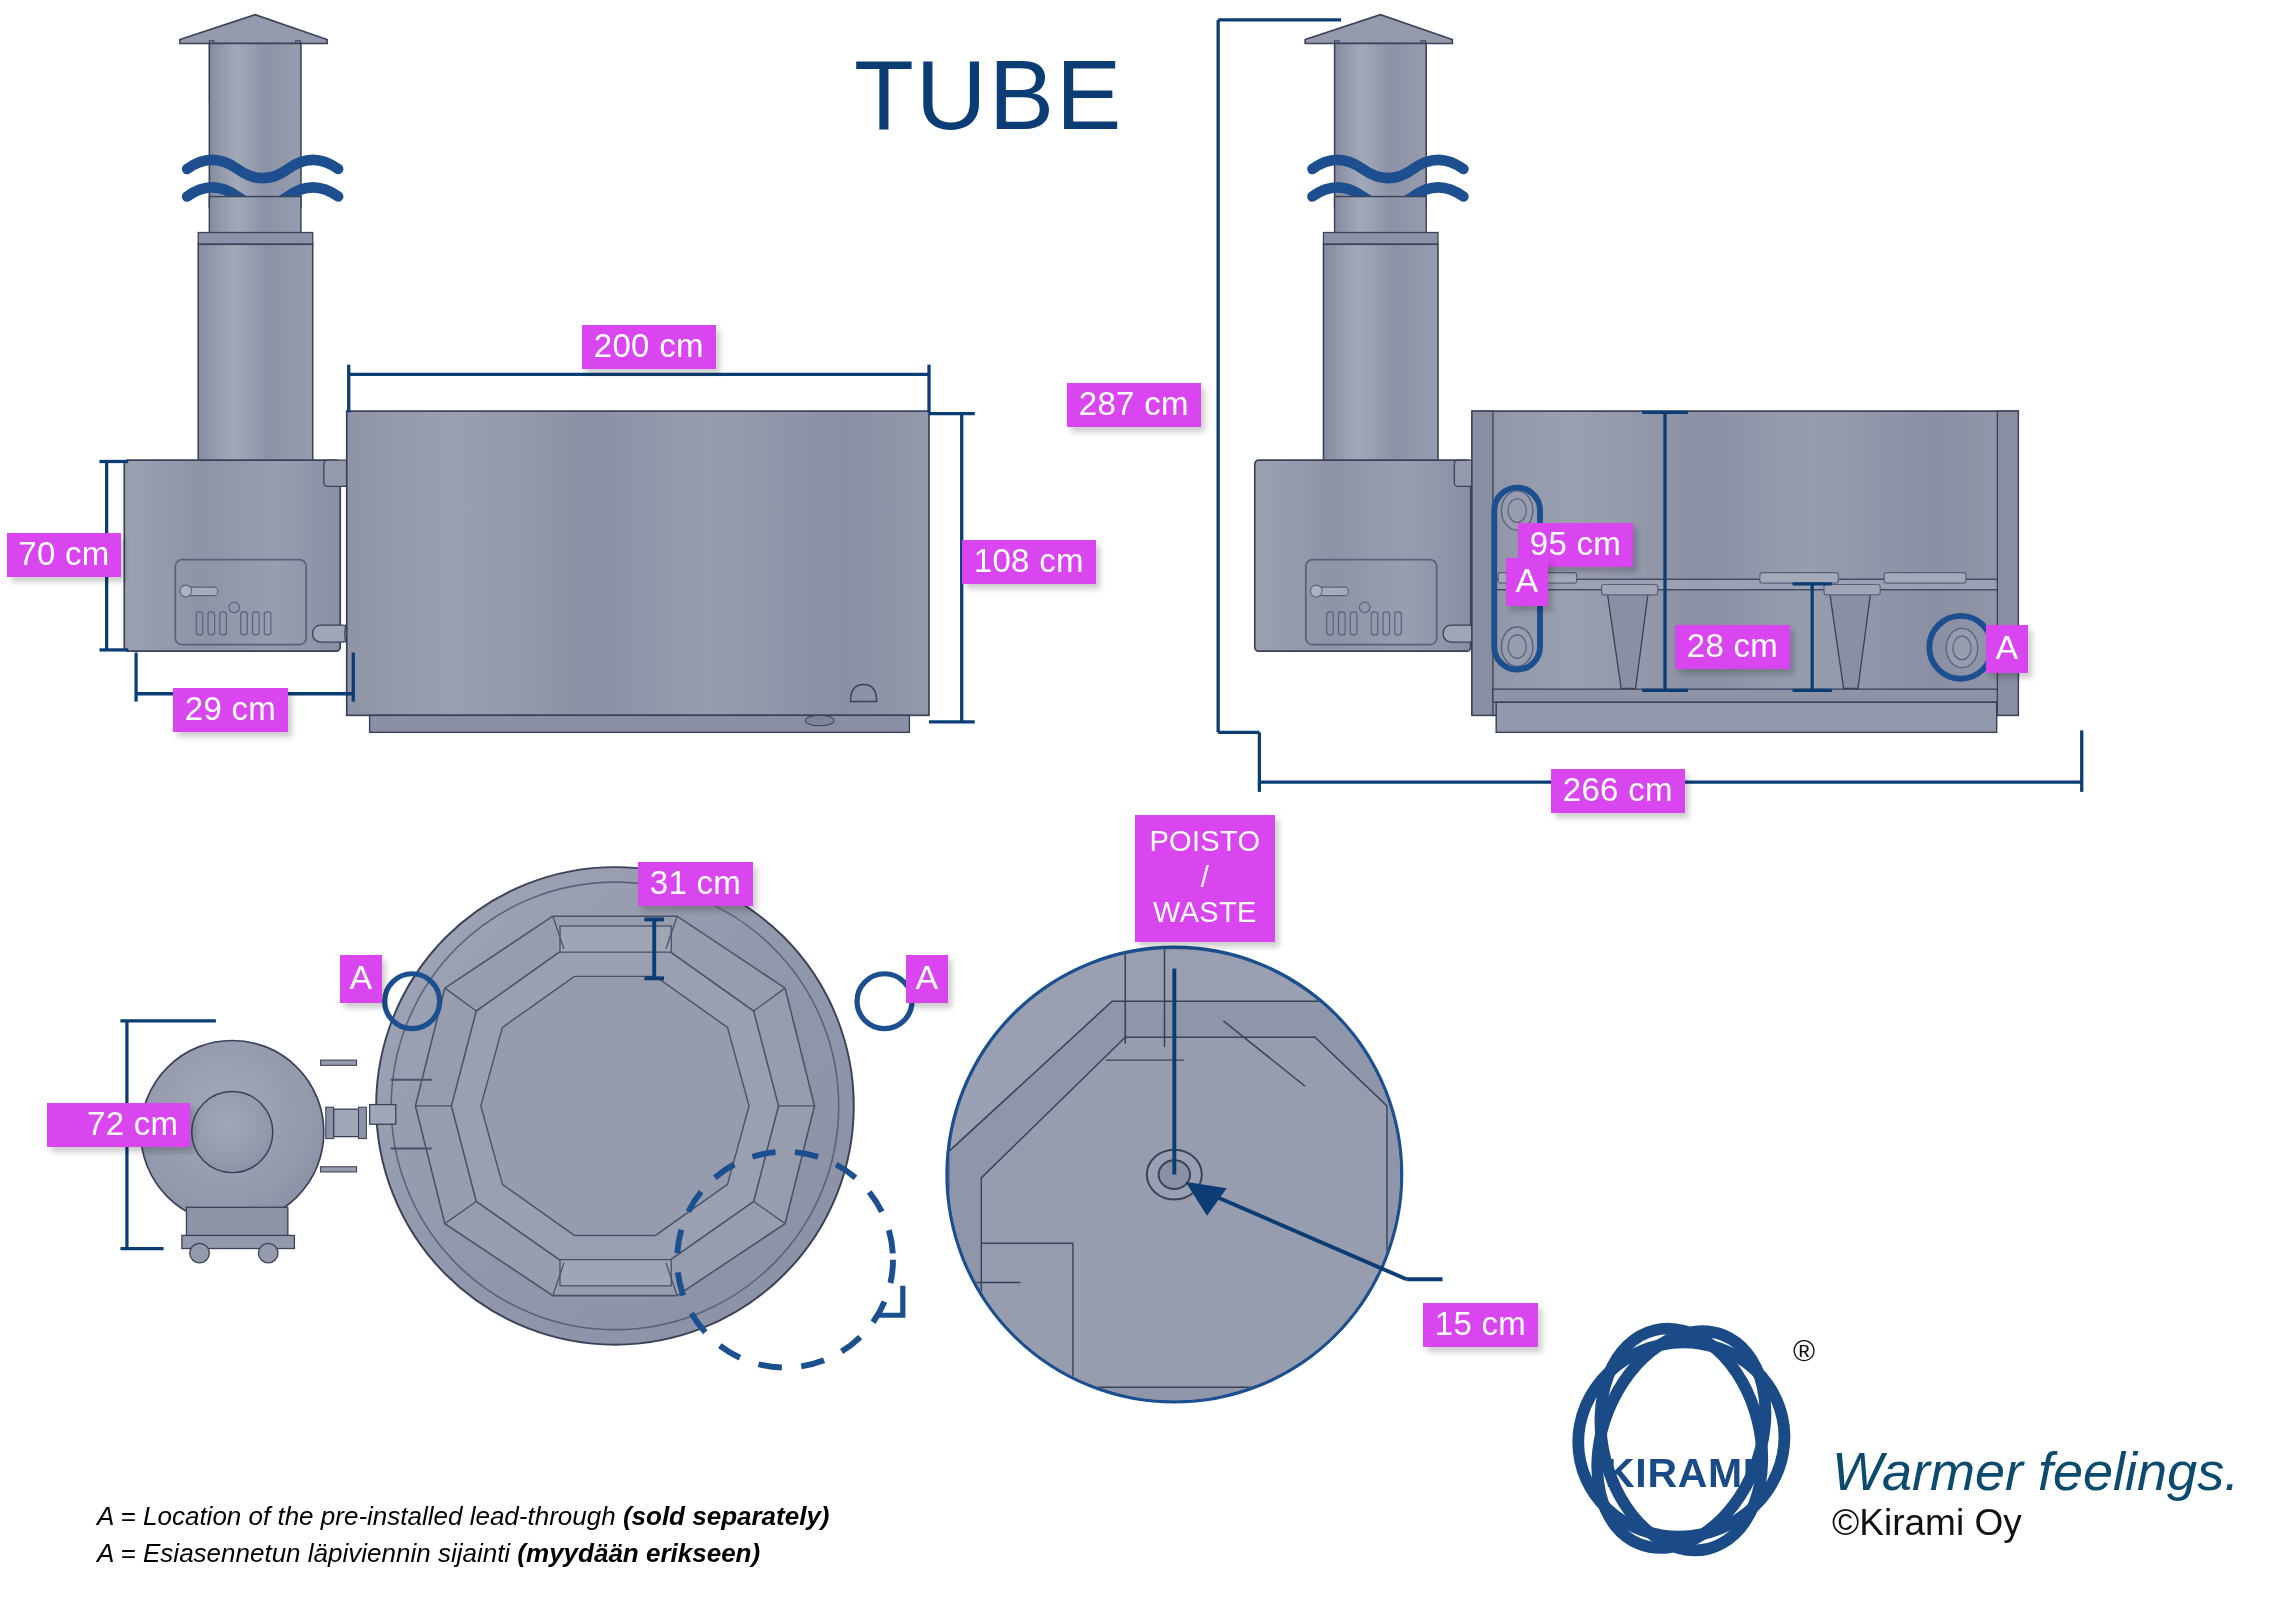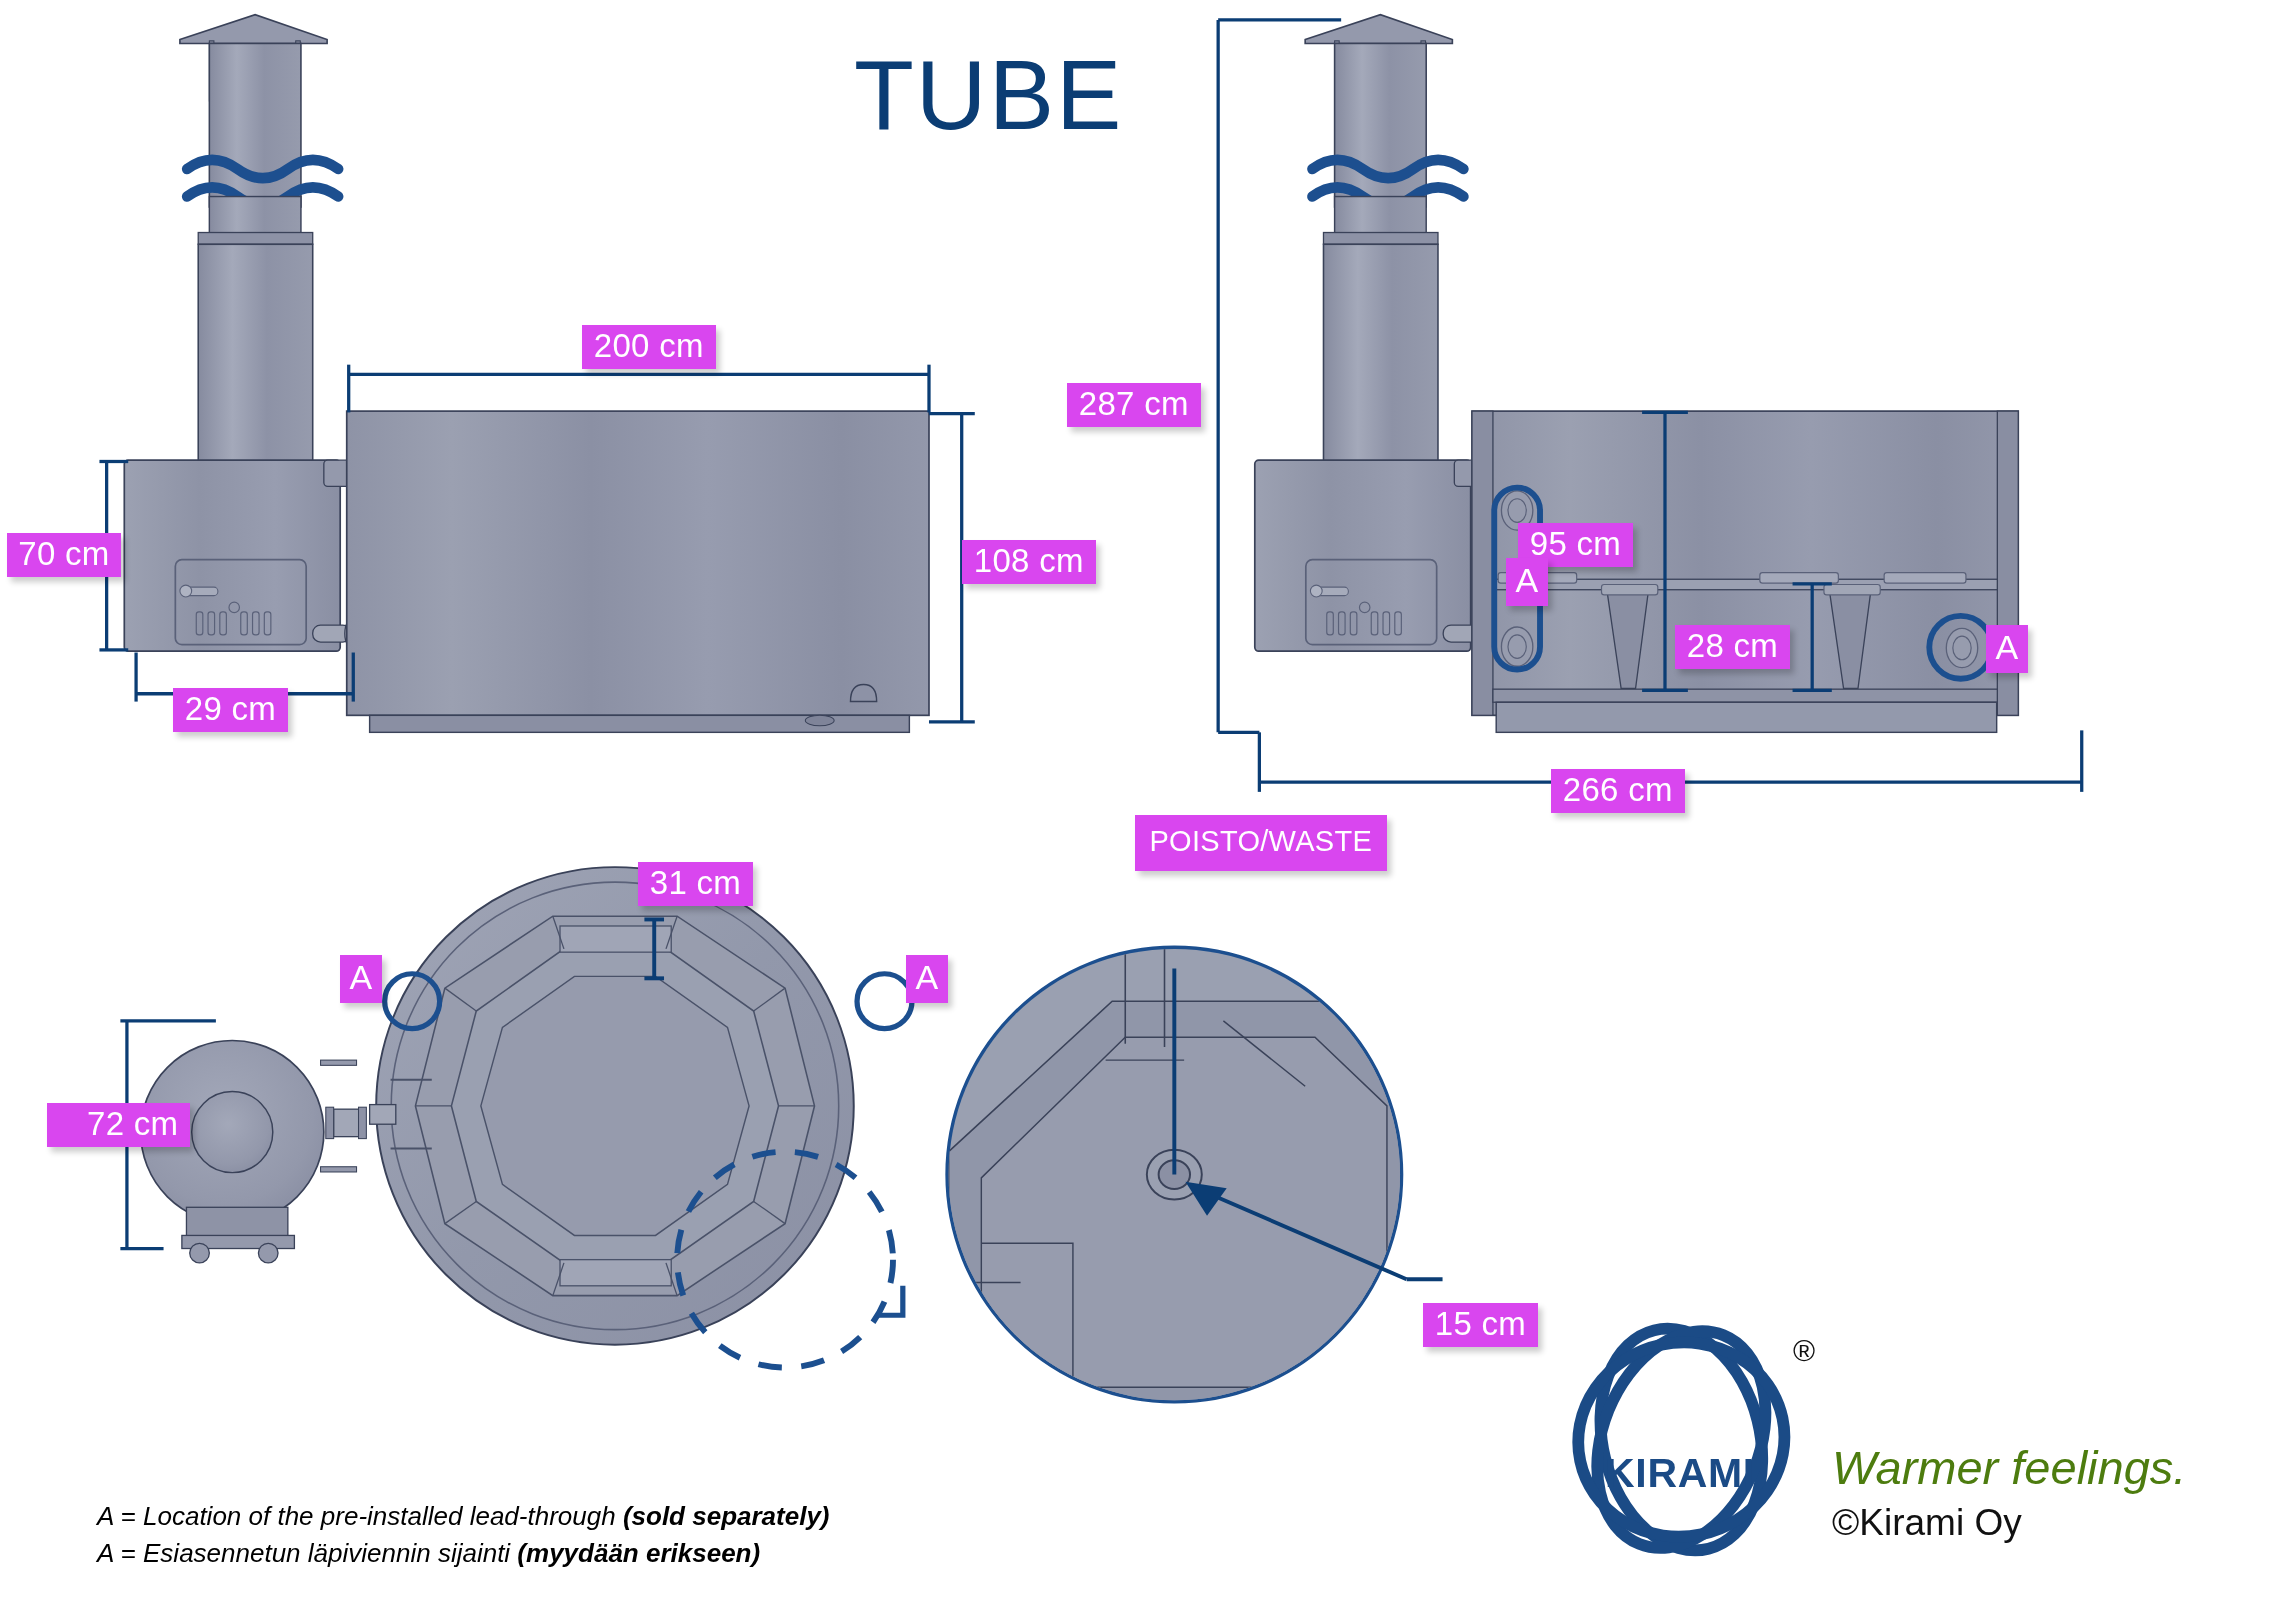--- a/index.html
+++ b/index.html
@@ -20,21 +20,21 @@
     font-weight:400;
     letter-spacing:0.3px;
     display:flex;align-items:center;justify-content:center;
     box-shadow:3.9px 4.6px 5.9px rgba(0,0,0,.20);
     white-space:nowrap;
     line-height:1.02;
     box-sizing:border-box;
   }
   .badge.dim{font-size:33px;padding:3.9px 11.8px 6.5px 11.8px;}
   .badge.letter{font-size:34px;width:42px;height:48px;padding:0 0 3.9px 0;}
-  .badge.multiline{font-size:29px;padding:9.2px 14.4px 11.8px 14.4px;line-height:1.22;}
+  .badge.multiline{font-size:29px;padding:9.2px 14.4px 11.8px 14.4px;flex-direction:column;line-height:1.22;}
 
   
   .title{
     position:absolute;
     color:#0b3d74;
     font-size:98px;
     font-weight:400;
     letter-spacing:2px;
     font-family:"Liberation Sans", sans-serif;
   }
@@ -54,21 +54,21 @@
     font-size:26px;
     line-height:1.42;
     font-style:italic;
     font-family:"Liberation Sans", sans-serif;
   }
   .legend b{font-weight:700;font-style:italic;}
   .logo-reg{
     position:absolute;font-size:30px;color:#111;font-family:"Liberation Sans",sans-serif;
   }
   .tagline{
-    position:absolute;color:#4d7c0f;font-style:italic;font-size:47px;font-weight:400;
+    position:absolute;color:#0c4a6e;font-style:italic;font-size:54px;font-weight:400;
     font-family:"Liberation Sans", sans-serif;letter-spacing:0px;
   }
   .copyright{
     position:absolute;color:#111;font-size:37px;
     font-family:"Liberation Sans", sans-serif;
   }
 </style>
 </head>
 <body>
 

